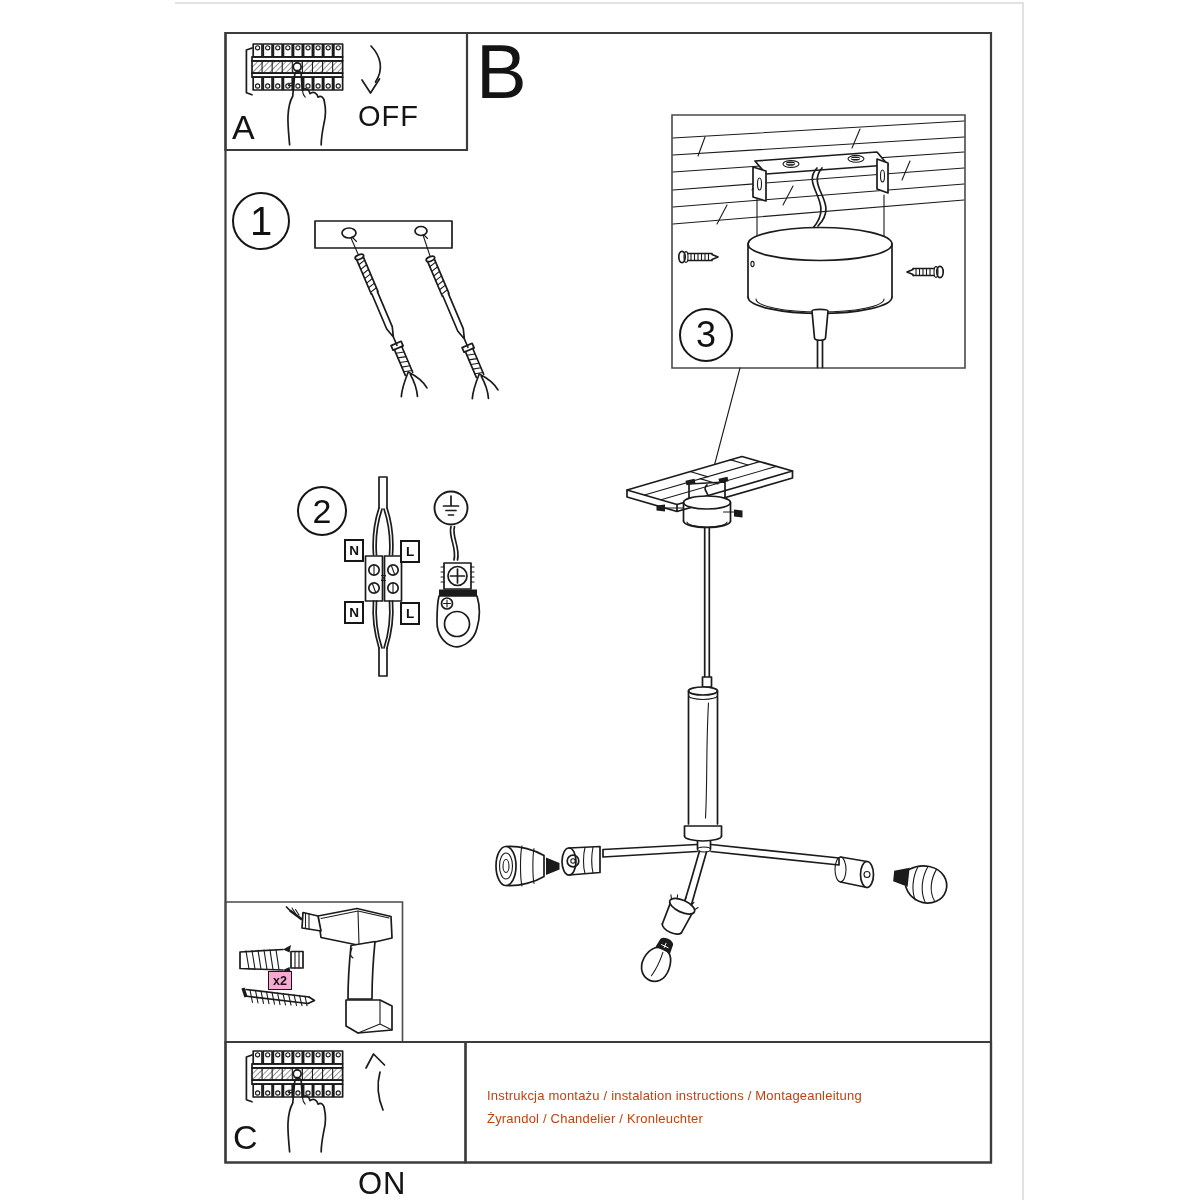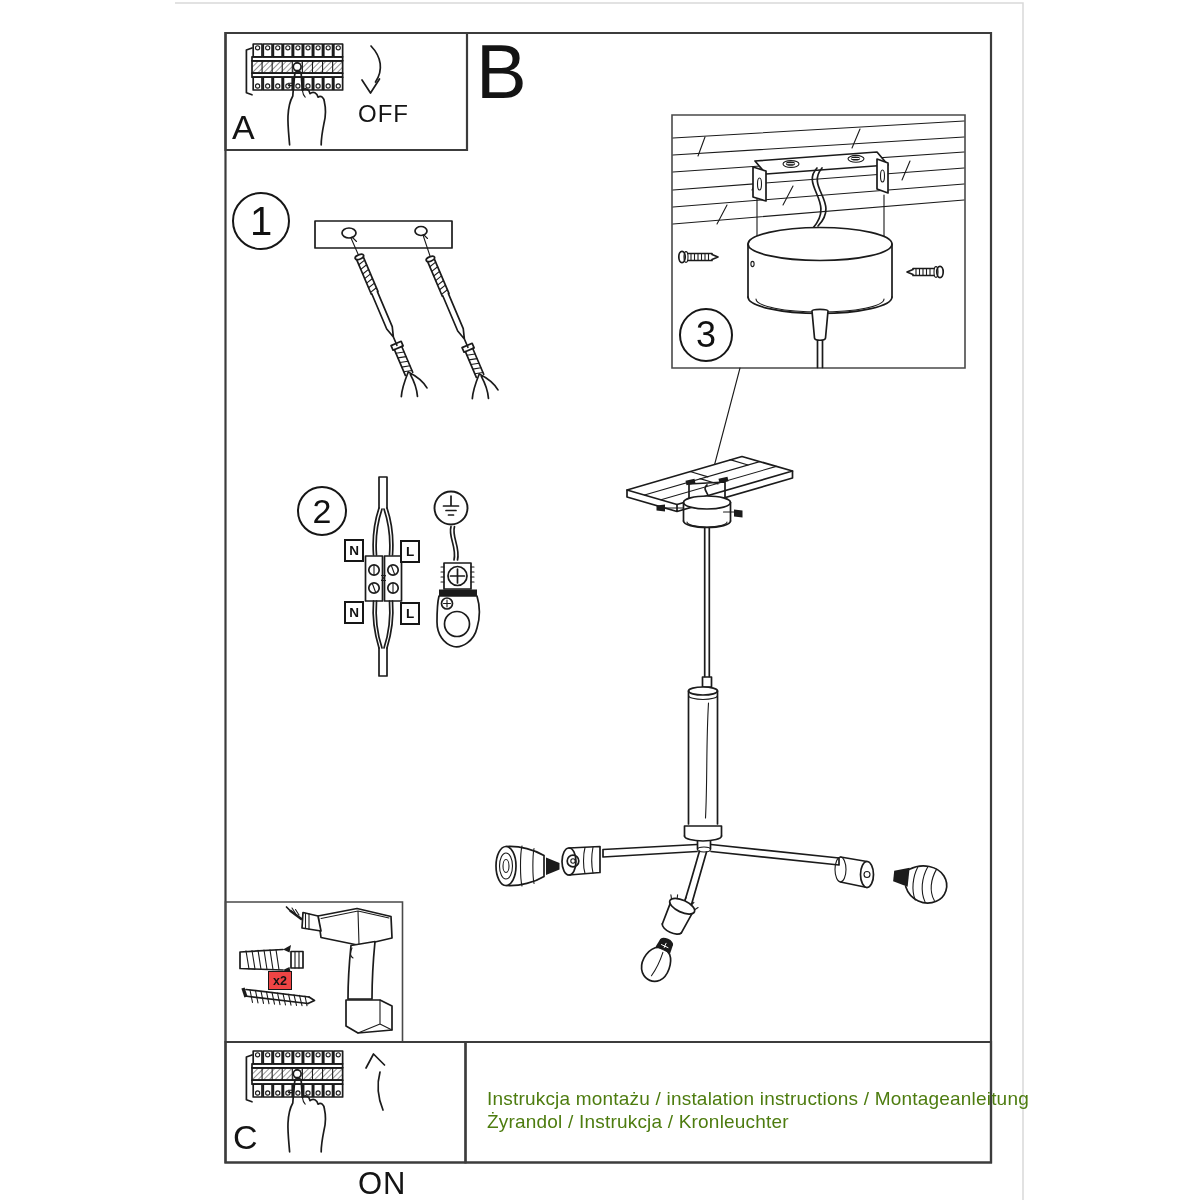--- a/index.html
+++ b/index.html
@@ -5,22 +5,22 @@
   html,body{margin:0;padding:0;background:#fff;}
   #canvas{position:relative;width:1200px;height:1200px;background:#ffffff;overflow:hidden;
           font-family:"Liberation Sans",sans-serif;color:#111;}
   #art{position:absolute;left:0;top:0;}
   .lab{position:absolute;line-height:1;color:#141414;white-space:nowrap;}
   .circle-num{position:absolute;border:2.4px solid #161616;border-radius:50%;
               display:flex;align-items:center;justify-content:center;background:#fff;}
   .term-box{position:absolute;border:2px solid #161616;display:flex;align-items:center;
             justify-content:center;font-weight:700;background:#fff;}
   .qty-box{position:absolute;border:1.7px solid #161616;display:flex;align-items:center;
-           justify-content:center;font-weight:700;background:#ef4444;}
-  .footer-line{position:absolute;font-size:19px;letter-spacing:.2px;color:#4d7c0f;text-align:center;}
+           justify-content:center;font-weight:700;background:#f9a8d4;}
+  .footer-line{position:absolute;font-size:13px;letter-spacing:.2px;color:#c2410c;text-align:center;}
   svg *{vector-effect:non-scaling-stroke;}
   .ln{fill:none;stroke:#1b1b1b;stroke-width:1.7;stroke-linecap:round;stroke-linejoin:round;}
   .ln1{fill:none;stroke:#1b1b1b;stroke-width:1.1;stroke-linecap:round;stroke-linejoin:round;}
   .lnw{fill:#ffffff;stroke:#1b1b1b;stroke-width:1.7;stroke-linejoin:round;}
   .fillb{fill:#1b1b1b;stroke:none;}
   .frame2{fill:none;stroke:#3c3c3c;stroke-width:2.2;}
   .frame1{fill:none;stroke:#4a4a4a;stroke-width:1.6;}
   .edge{fill:none;stroke:#d9d9d9;stroke-width:1.5;}
 </style>
 </head>
@@ -319,21 +319,21 @@
   <g>
     <use href="#breakerHand" transform="translate(252,1051) scale(0.8)"></use>
     <g>
       <path class="ln" d="M383,1110 C378,1098 376.5,1085 380,1072"></path>
       <path class="ln" d="M366,1068 L373.5,1054 L384.5,1065"></path>
     </g>
   </g>
 </svg>
 
 <div class="lab" style="left:232px;top:110px;font-size:34px;">A</div>
-<div class="lab" style="left:358px;top:102px;font-size:24px;letter-spacing:1px;">OFF</div>
+<div class="lab" style="left:358px;top:102px;font-size:29px;letter-spacing:1px;">OFF</div>
 <div class="lab" style="left:476px;top:34px;font-size:76px;">B</div>
 
 <div class="circle-num" style="left:232px;top:192px;width:54px;height:54px;font-size:40px;">
   <span>1</span>
 </div>
 <div class="circle-num" style="left:297px;top:486px;width:46px;height:46px;font-size:34px;">
   <span>2</span>
 </div>
 <div class="circle-num" style="left:679px;top:308px;width:50px;height:50px;font-size:36px;">
   <span>3</span>
@@ -353,15 +353,15 @@
 </div>
 
 <div class="qty-box" style="left:268px;top:971px;width:22px;height:17px;font-size:12.5px;">
   <span>x2</span>
 </div>
 
 <div class="lab" style="left:233px;top:1120px;font-size:34px;">C</div>
 <div class="lab" style="left:358px;top:1168px;font-size:31px;letter-spacing:1px;">ON</div>
 
 <div class="footer-line" style="left:487px;top:1088px;">Instrukcja montażu / instalation instructions / Montageanleitung</div>
-<div class="footer-line" style="left:487px;top:1111px;">Żyrandol / Instrukcja / Kronleuchter</div>
+<div class="footer-line" style="left:487px;top:1111px;">Żyrandol / Chandelier / Kronleuchter</div>
 
 </div>
 
 </body></html>

